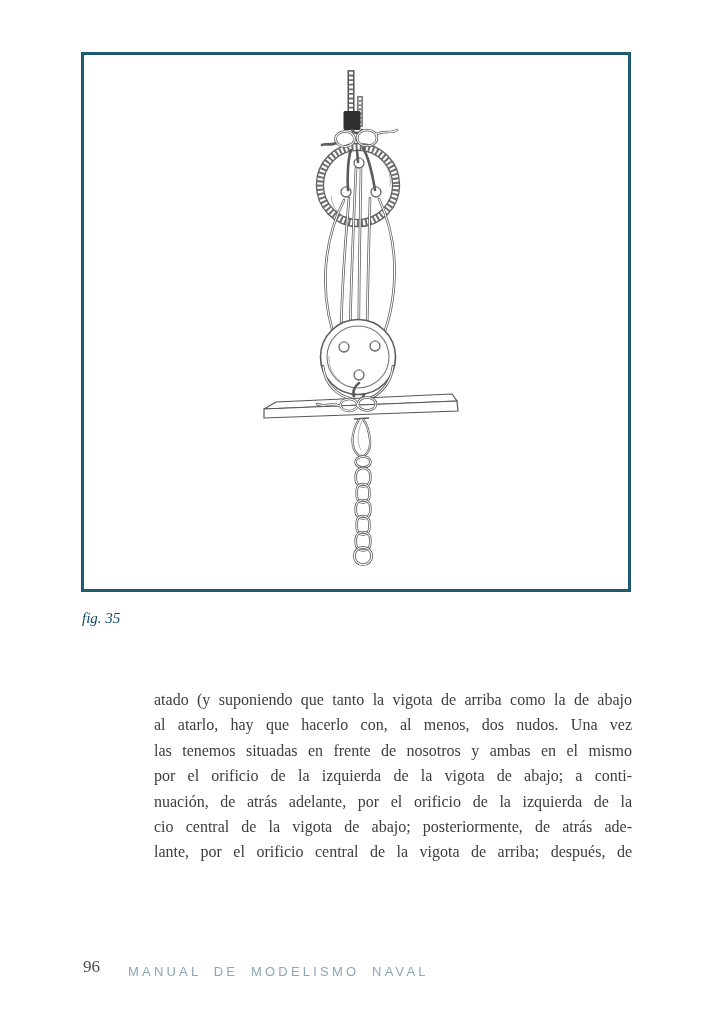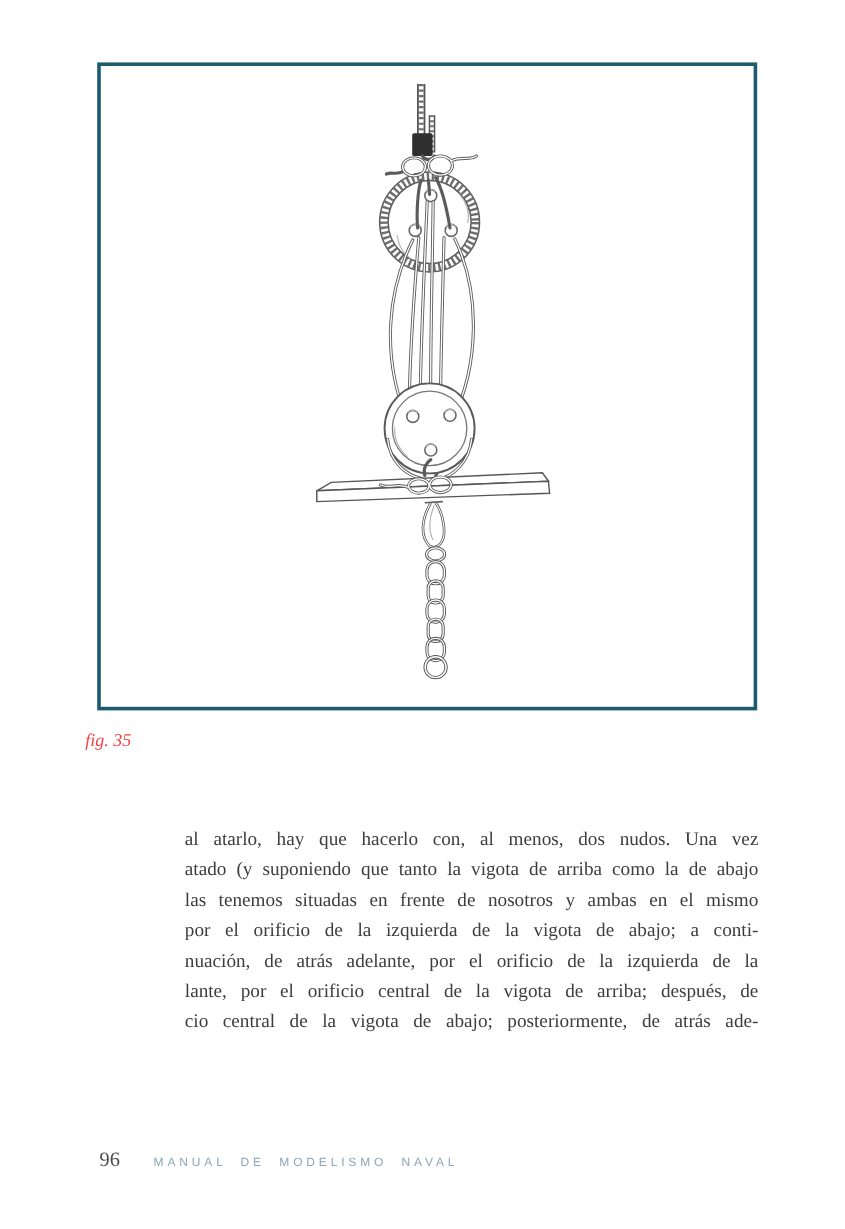--- a/index.html
+++ b/index.html
@@ -7,40 +7,40 @@
     position:relative; width:704px; height:1024px; background:#ffffff;
     font-family:"Liberation Serif", serif; overflow:hidden;
   }
   .figure-frame {
     position:absolute; left:81px; top:52px; width:550px; height:540px;
     box-sizing:border-box; border:3px solid #1d5c6e; background:#ffffff;
   }
   .figure-frame svg { display:block; width:100%; height:100%; }
 
   .caption {
-    position:absolute; left:71px; top:610px;
-    font-style:italic; font-size:15px; color:#ef4444;
+    position:absolute; left:82px; top:610px;
+    font-style:italic; font-size:15px; color:#0c4a6e;
   }
 
   .bodytext {
     position:absolute; left:154px; top:687px; width:478px;
     font-size:16px; line-height:25.4px; color:#3d3d3d;
   }
   .bodytext .line {
     text-align:justify; text-align-last:justify; text-justify:inter-word;
     height:25.4px; overflow:hidden; white-space:normal;
   }
 
   .footer-num {
     position:absolute; left:57px; top:957px;
     font-size:17px; color:#4a4a4a;margin-left:26px;
   }
   .footer-title {
     position:absolute; left:128px; top:964px;
-    font-family:"Liberation Sans", sans-serif; font-size:10px;
+    font-family:"Liberation Sans", sans-serif; font-size:13px;
     letter-spacing:3.2px; word-spacing:6px; color:#8ca7b8;
   }
 
   
   .rope-d { fill:none; stroke:#5b5b5b; stroke-width:2.6; stroke-linecap:round; }
   .rope-w { fill:none; stroke:#ffffff; stroke-width:1.1; stroke-linecap:round; }
   .thin   { fill:none; stroke:#5f5f5f; stroke-width:1.3; }
   .detail { fill:none; stroke:#b5b5b5; stroke-width:1; }
 </style>
 </head>
@@ -163,25 +163,25 @@
         <rect x="355.8" y="532" width="14.5" height="18.5" rx="7" fill="none" stroke="#fff" stroke-width="1.1"></rect>
         <circle cx="363" cy="556" r="8.7" fill="none" stroke="#555" stroke-width="2.8"></circle>
         <circle cx="363" cy="556" r="8.7" fill="none" stroke="#fff" stroke-width="1.2"></circle>
       </g>
     </svg>
   </div>
 
   <div class="caption">fig. 35</div>
 
   <div class="bodytext">
+    <div class="line">atado (y suponiendo que tanto la vigota de arriba como la de abajo</div>
     <div class="line">al atarlo, hay que hacerlo con, al menos, dos nudos. Una vez</div>
-    <div class="line">atado (y suponiendo que tanto la vigota de arriba como la de abajo</div>
     <div class="line">las tenemos situadas en frente de nosotros y ambas en el mismo</div>
     <div class="line">por el orificio de la izquierda de la vigota de abajo; a conti-</div>
     <div class="line">nuación, de atrás adelante, por el orificio de la izquierda de la</div>
+    <div class="line">cio central de la vigota de abajo; posteriormente, de atrás ade-</div>
     <div class="line">lante, por el orificio central de la vigota de arriba; después, de</div>
-    <div class="line">cio central de la vigota de abajo; posteriormente, de atrás ade-</div>
   </div>
 
   <div class="footer-num">96</div>
   <div class="footer-title">MANUAL DE MODELISMO NAVAL</div>
 
 </div>
 
 </body></html>

